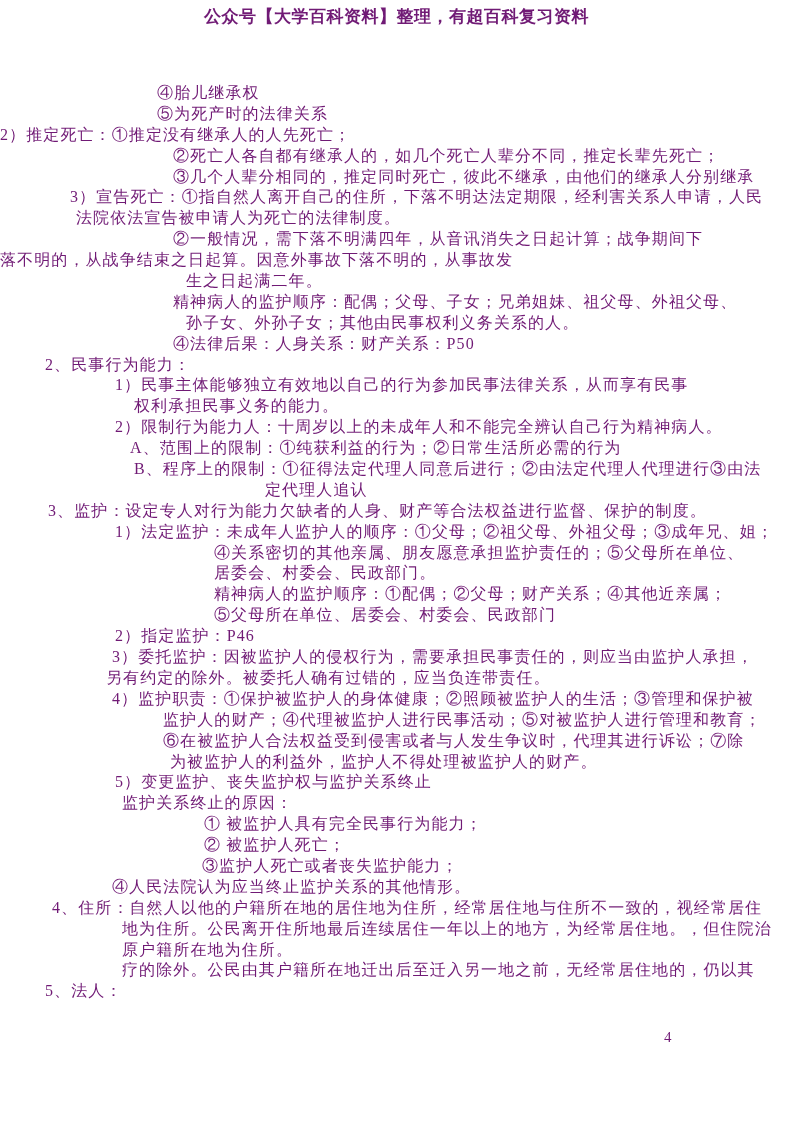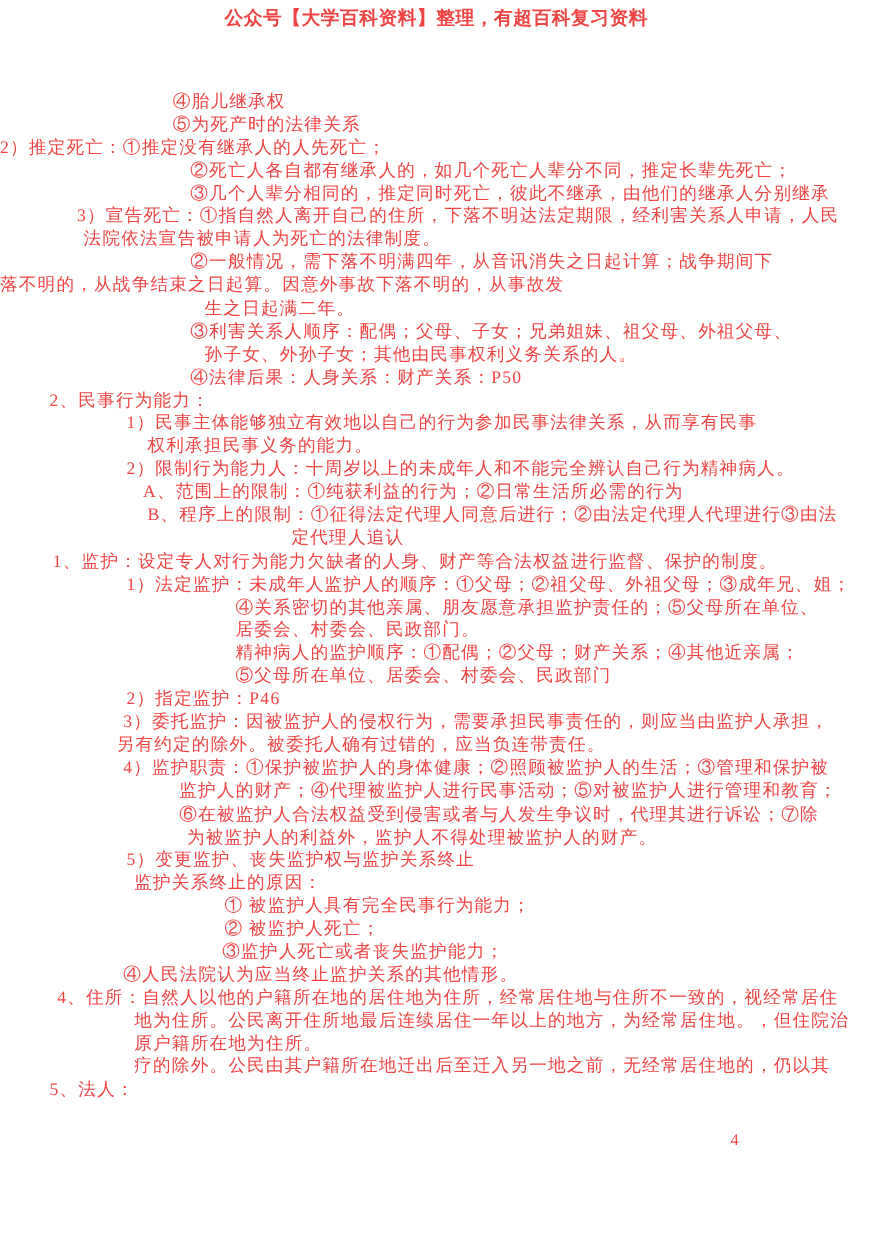--- a/index.html
+++ b/index.html
@@ -6,21 +6,21 @@
     margin: 0;
     padding: 0;
     background: #e8e8e8;
   }
   .page {
     position: relative;
     width: 793px;
     height: 1122px;
     background: #ffffff;
     font-family: "Liberation Serif", "DejaVu Serif", serif;
-    color: #ef4444;
+    color: #701a75;
     overflow: hidden;
   }
   .header {
     position: absolute;
     top: 5px;
     left: 0;
     width: 100%;
     text-align: center;
     font-size: 17px;
     font-weight: 700;
@@ -58,31 +58,31 @@
     <div class="ln" style="padding-left:157px">④胎儿继承权</div>
     <div class="ln" style="padding-left:157px">⑤为死产时的法律关系</div>
     <div class="ln" style="">2）推定死亡：①推定没有继承人的人先死亡；</div>
     <div class="ln" style="padding-left:173px">②死亡人各自都有继承人的，如几个死亡人辈分不同，推定长辈先死亡；</div>
     <div class="ln" style="padding-left:173px">③几个人辈分相同的，推定同时死亡，彼此不继承，由他们的继承人分别继承</div>
     <div class="ln" style="padding-left:70px">3）宣告死亡：①指自然人离开自己的住所，下落不明达法定期限，经利害关系人申请，人民</div>
     <div class="ln" style="padding-left:76px">法院依法宣告被申请人为死亡的法律制度。</div>
     <div class="ln" style="padding-left:173px">②一般情况，需下落不明满四年，从音讯消失之日起计算；战争期间下</div>
     <div class="ln" style="">落不明的，从战争结束之日起算。因意外事故下落不明的，从事故发</div>
     <div class="ln" style="padding-left:186px">生之日起满二年。</div>
-    <div class="ln" style="padding-left:173px">③利害关系人顺序：配偶；父母、子女；兄弟姐妹、祖父母、外祖父母、</div>
+    <div class="ln" style="padding-left:173px">精神病人的监护顺序：配偶；父母、子女；兄弟姐妹、祖父母、外祖父母、</div>
     <div class="ln" style="padding-left:186px">孙子女、外孙子女；其他由民事权利义务关系的人。</div>
     <div class="ln" style="padding-left:173px">④法律后果：人身关系：财产关系：P50</div>
     <div class="ln" style="padding-left:45px">2、民事行为能力：</div>
     <div class="ln" style="padding-left:115px">1）民事主体能够独立有效地以自己的行为参加民事法律关系，从而享有民事</div>
     <div class="ln" style="padding-left:134px">权利承担民事义务的能力。</div>
     <div class="ln" style="padding-left:115px">2）限制行为能力人：十周岁以上的未成年人和不能完全辨认自己行为精神病人。</div>
     <div class="ln" style="padding-left:130px">A、范围上的限制：①纯获利益的行为；②日常生活所必需的行为</div>
     <div class="ln" style="padding-left:134px">B、程序上的限制：①征得法定代理人同意后进行；②由法定代理人代理进行③由法</div>
     <div class="ln" style="padding-left:265px">定代理人追认</div>
-    <div class="ln" style="padding-left:48px">1、监护：设定专人对行为能力欠缺者的人身、财产等合法权益进行监督、保护的制度。</div>
+    <div class="ln" style="padding-left:48px">3、监护：设定专人对行为能力欠缺者的人身、财产等合法权益进行监督、保护的制度。</div>
     <div class="ln" style="padding-left:115px">1）法定监护：未成年人监护人的顺序：①父母；②祖父母、外祖父母；③成年兄、姐；</div>
     <div class="ln" style="padding-left:214px">④关系密切的其他亲属、朋友愿意承担监护责任的；⑤父母所在单位、</div>
     <div class="ln" style="padding-left:214px">居委会、村委会、民政部门。</div>
     <div class="ln" style="padding-left:214px">精神病人的监护顺序：①配偶；②父母；财产关系；④其他近亲属；</div>
     <div class="ln" style="padding-left:214px">⑤父母所在单位、居委会、村委会、民政部门</div>
     <div class="ln" style="padding-left:115px">2）指定监护：P46</div>
     <div class="ln" style="padding-left:112px">3）委托监护：因被监护人的侵权行为，需要承担民事责任的，则应当由监护人承担，</div>
     <div class="ln" style="padding-left:106px">另有约定的除外。被委托人确有过错的，应当负连带责任。</div>
     <div class="ln" style="padding-left:112px">4）监护职责：①保护被监护人的身体健康；②照顾被监护人的生活；③管理和保护被</div>
     <div class="ln" style="padding-left:163px">监护人的财产；④代理被监护人进行民事活动；⑤对被监护人进行管理和教育；</div>

